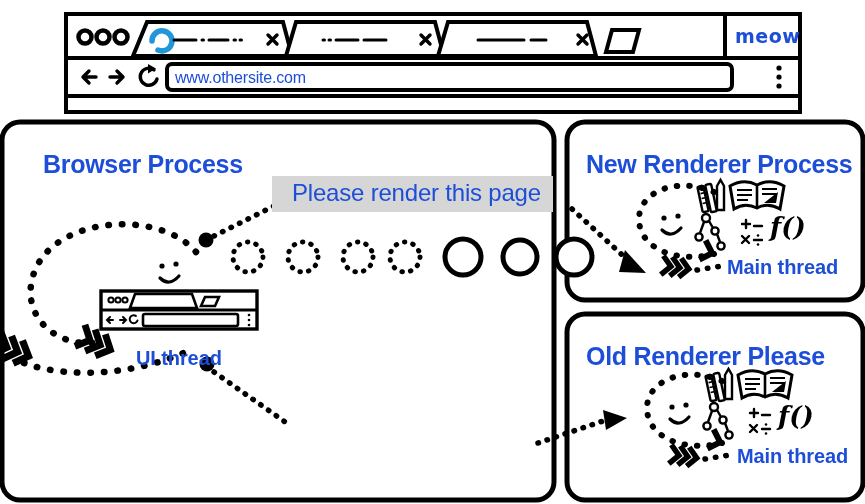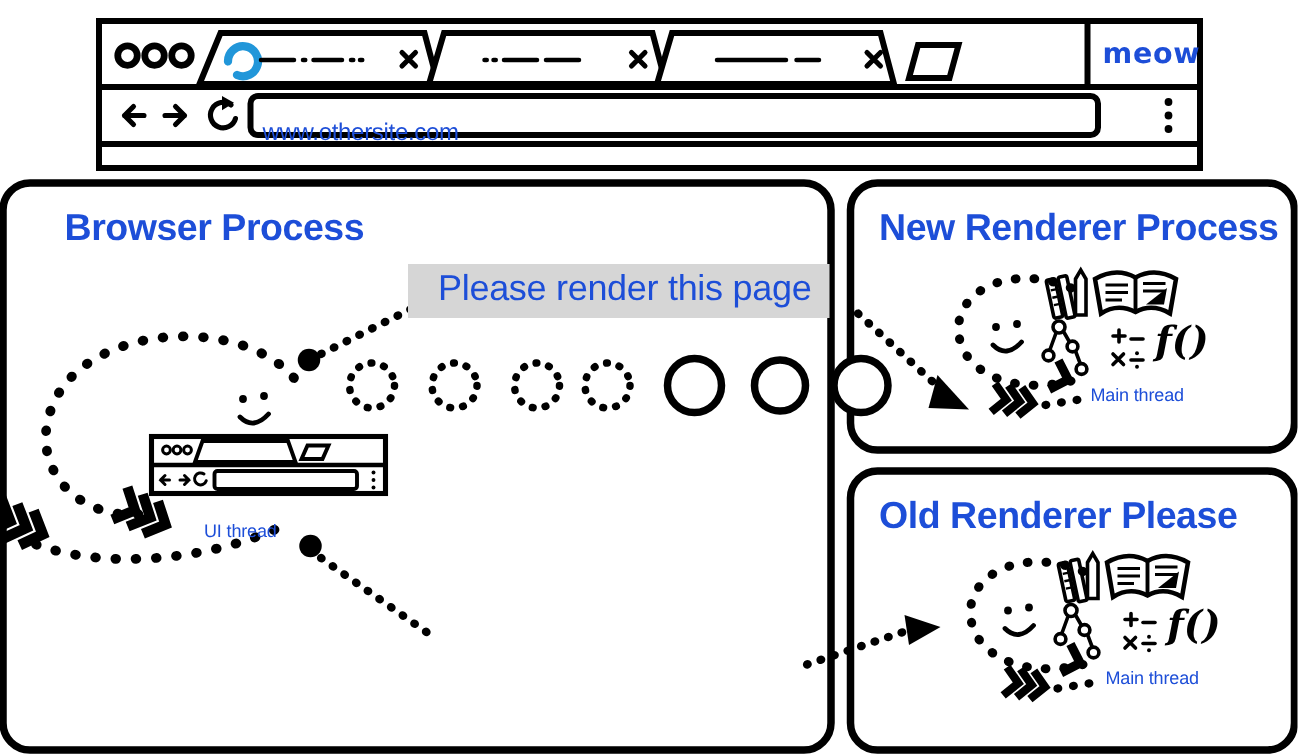--- a/index.html
+++ b/index.html
@@ -7,42 +7,42 @@
     width:865px;height:504px;position:relative;overflow:hidden;
     font-family:"Liberation Sans","DejaVu Sans",sans-serif;
     color:#000;
   }
   .stage{position:absolute;left:0;top:0;width:865px;height:504px;}
   svg.layer{position:absolute;left:0;top:0;width:865px;height:504px;}
 
   
   .txt{position:absolute;white-space:nowrap;color:#1d4ed8;}
 
-  .proc-title{font-size:25px;font-weight:700;letter-spacing:-.3px;}
+  .proc-title{font-size:25px;font-weight:700;letter-spacing:-.3px;margin-top:12px;}
   #browser-process-title{left:43px;top:138px;}
   #new-renderer-title{left:586px;top:138px;}
   #old-renderer-title{left:586px;top:330px;}
 
   .msg{
     background:#d6d6d6;font-size:24px;padding:3px 12px 5px 20px;
     letter-spacing:-.2px;
   }
   #msg-render{left:272px;top:176px;}
   #msg-unload{left:270px;top:424px;}
 
-  .thread-label{font-size:12px;font-weight:400;letter-spacing:-.1px;}
+  .thread-label{font-size:20px;font-weight:700;letter-spacing:-.1px;}
   #ui-thread-label{left:136px;top:347px;}
   #new-main-thread-label{left:727px;top:256px;}
   #old-main-thread-label{left:737px;top:445px;}
 
   #meow-label{
     left:735px;top:25px;font-size:19px;font-weight:700;
     font-family:"DejaVu Sans",sans-serif;letter-spacing:.5px;
   }
-  #url-text{left:175px;top:80px;font-size:16px;letter-spacing:-.2px;}
+  #url-text{left:175px;top:69px;font-size:16px;letter-spacing:-.2px;}
 </style>
 </head>
 <body>
 
 <div class="stage">
 
   <svg class="layer" viewBox="0 0 865 504">
     <defs>
 
       <g id="smiley">

